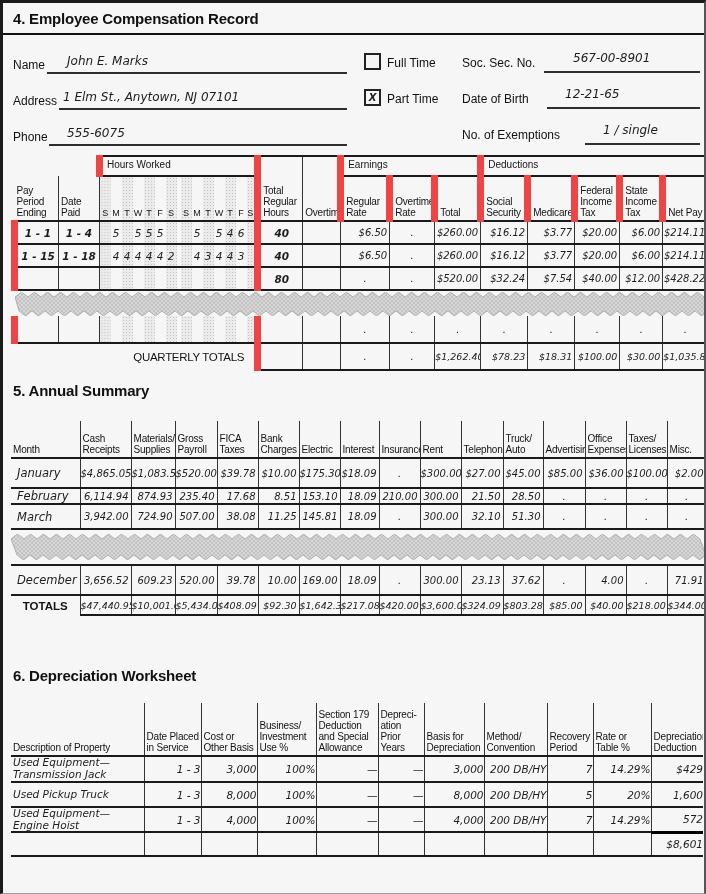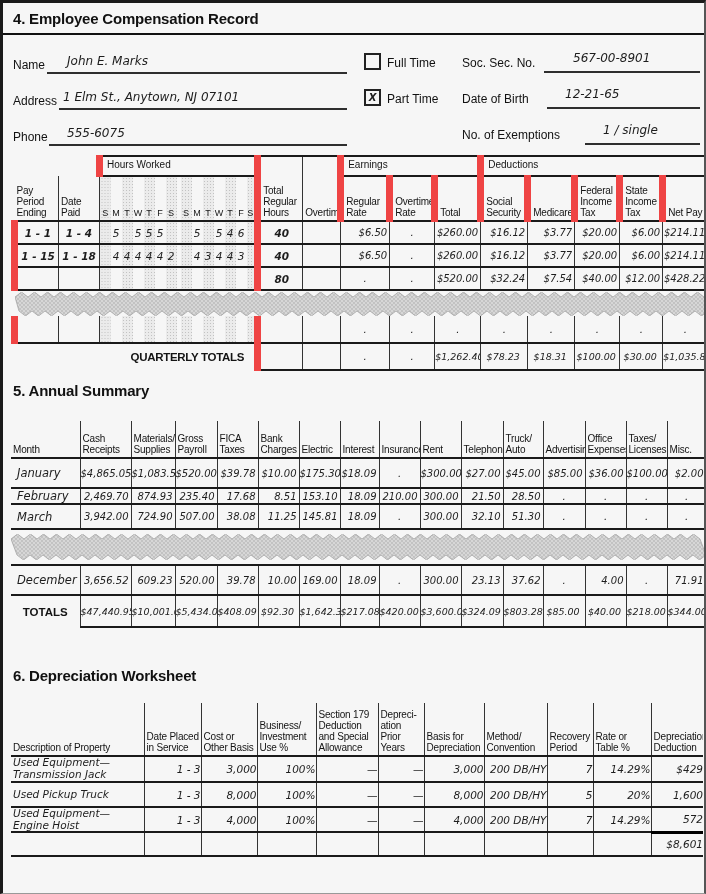--- a/index.html
+++ b/index.html
@@ -27,22 +27,22 @@
   .nb{border:none;}
   tr.rb>td,tr.rb>th{border-bottom:2px solid #1a1a1a;}
   .st{background-color:#ebebeb;
       background-image:radial-gradient(#c2c2c2 0.8px,rgba(0,0,0,0) 0.9px);
       background-size:3px 3px;}
   .dh{text-align:center;font-size:9px;vertical-align:bottom;padding-bottom:2px;}
   .dd{text-align:center;font-size:10.5px;}
   .ctr{text-align:center;font-size:10.5px;font-weight:bold;}
   .num{text-align:right;padding-right:2px;font-size:10px;}
   .dot{text-align:center;font-size:10px;}
-  .sm{font-size:9.5px;text-align:center;}
-  .qlab{text-align:right;padding-right:10px;font-weight:bold;font-size:11.5px;
+  .sm{font-size:9.5px;}
+  .qlab{text-align:right;padding-right:10px;font-weight:normal;font-size:11.5px;
         letter-spacing:-0.3px;font-family:"Liberation Sans",sans-serif;vertical-align:middle;}
   .mn{text-align:left;padding-left:6px;font-size:11.5px;}
   .tlab{font-weight:bold;text-align:center;font-size:11.5px;vertical-align:middle;}
   .nbb{border-bottom:none !important;}
   .desc{text-align:left;padding-left:2px;font-size:10.5px;line-height:1.1;white-space:pre-line;}
   .c6{text-align:right;font-size:10.5px;}
   svg.band{display:block;}
   #t5 td,#t5 th{border-right:1px solid #333;border-bottom:2px solid #1a1a1a;}
   #t5 tr.bandrow td{border-right:none;}
   #t6 td,#t6 th{border-right:1px solid #333;border-bottom:2px solid #1a1a1a;}
@@ -371,21 +371,21 @@
           <td class="hw num">$300.00</td>
           <td class="hw num">$27.00</td>
           <td class="hw num">$45.00</td>
           <td class="hw num">$85.00</td>
           <td class="hw num">$36.00</td>
           <td class="hw num">$100.00</td>
           <td class="hw num">$2.00</td>
     </tr>
     <tr style="height:16px">
       <td class="hw mn">February</td>
-          <td class="hw num">2,469.70</td>
+          <td class="hw num">6,114.94</td>
           <td class="hw num">874.93</td>
           <td class="hw num">235.40</td>
           <td class="hw num">17.68</td>
           <td class="hw num">8.51</td>
           <td class="hw num">153.10</td>
           <td class="hw num">18.09</td>
           <td class="hw num">210.00</td>
           <td class="hw num">300.00</td>
           <td class="hw num">21.50</td>
           <td class="hw num">28.50</td>
@@ -430,21 +430,21 @@
           <td class="hw num">18.09</td>
           <td class="hw dot">.</td>
           <td class="hw num">300.00</td>
           <td class="hw num">23.13</td>
           <td class="hw num">37.62</td>
           <td class="hw dot">.</td>
           <td class="hw num">4.00</td>
           <td class="hw dot">.</td>
           <td class="hw num">71.91</td>
     </tr>
-    <tr style="height:32px">
+    <tr style="height:20px">
       <td class="tlab nbb">TOTALS</td>
       <td class="hw num sm">$47,440.95</td>
           <td class="hw num sm">$10,001.00</td>
           <td class="hw num sm">$5,434.00</td>
           <td class="hw num sm">$408.09</td>
           <td class="hw num sm">$92.30</td>
           <td class="hw num sm">$1,642.37</td>
           <td class="hw num sm">$217.08</td>
           <td class="hw num sm">$420.00</td>
           <td class="hw num sm">$3,600.00</td>

